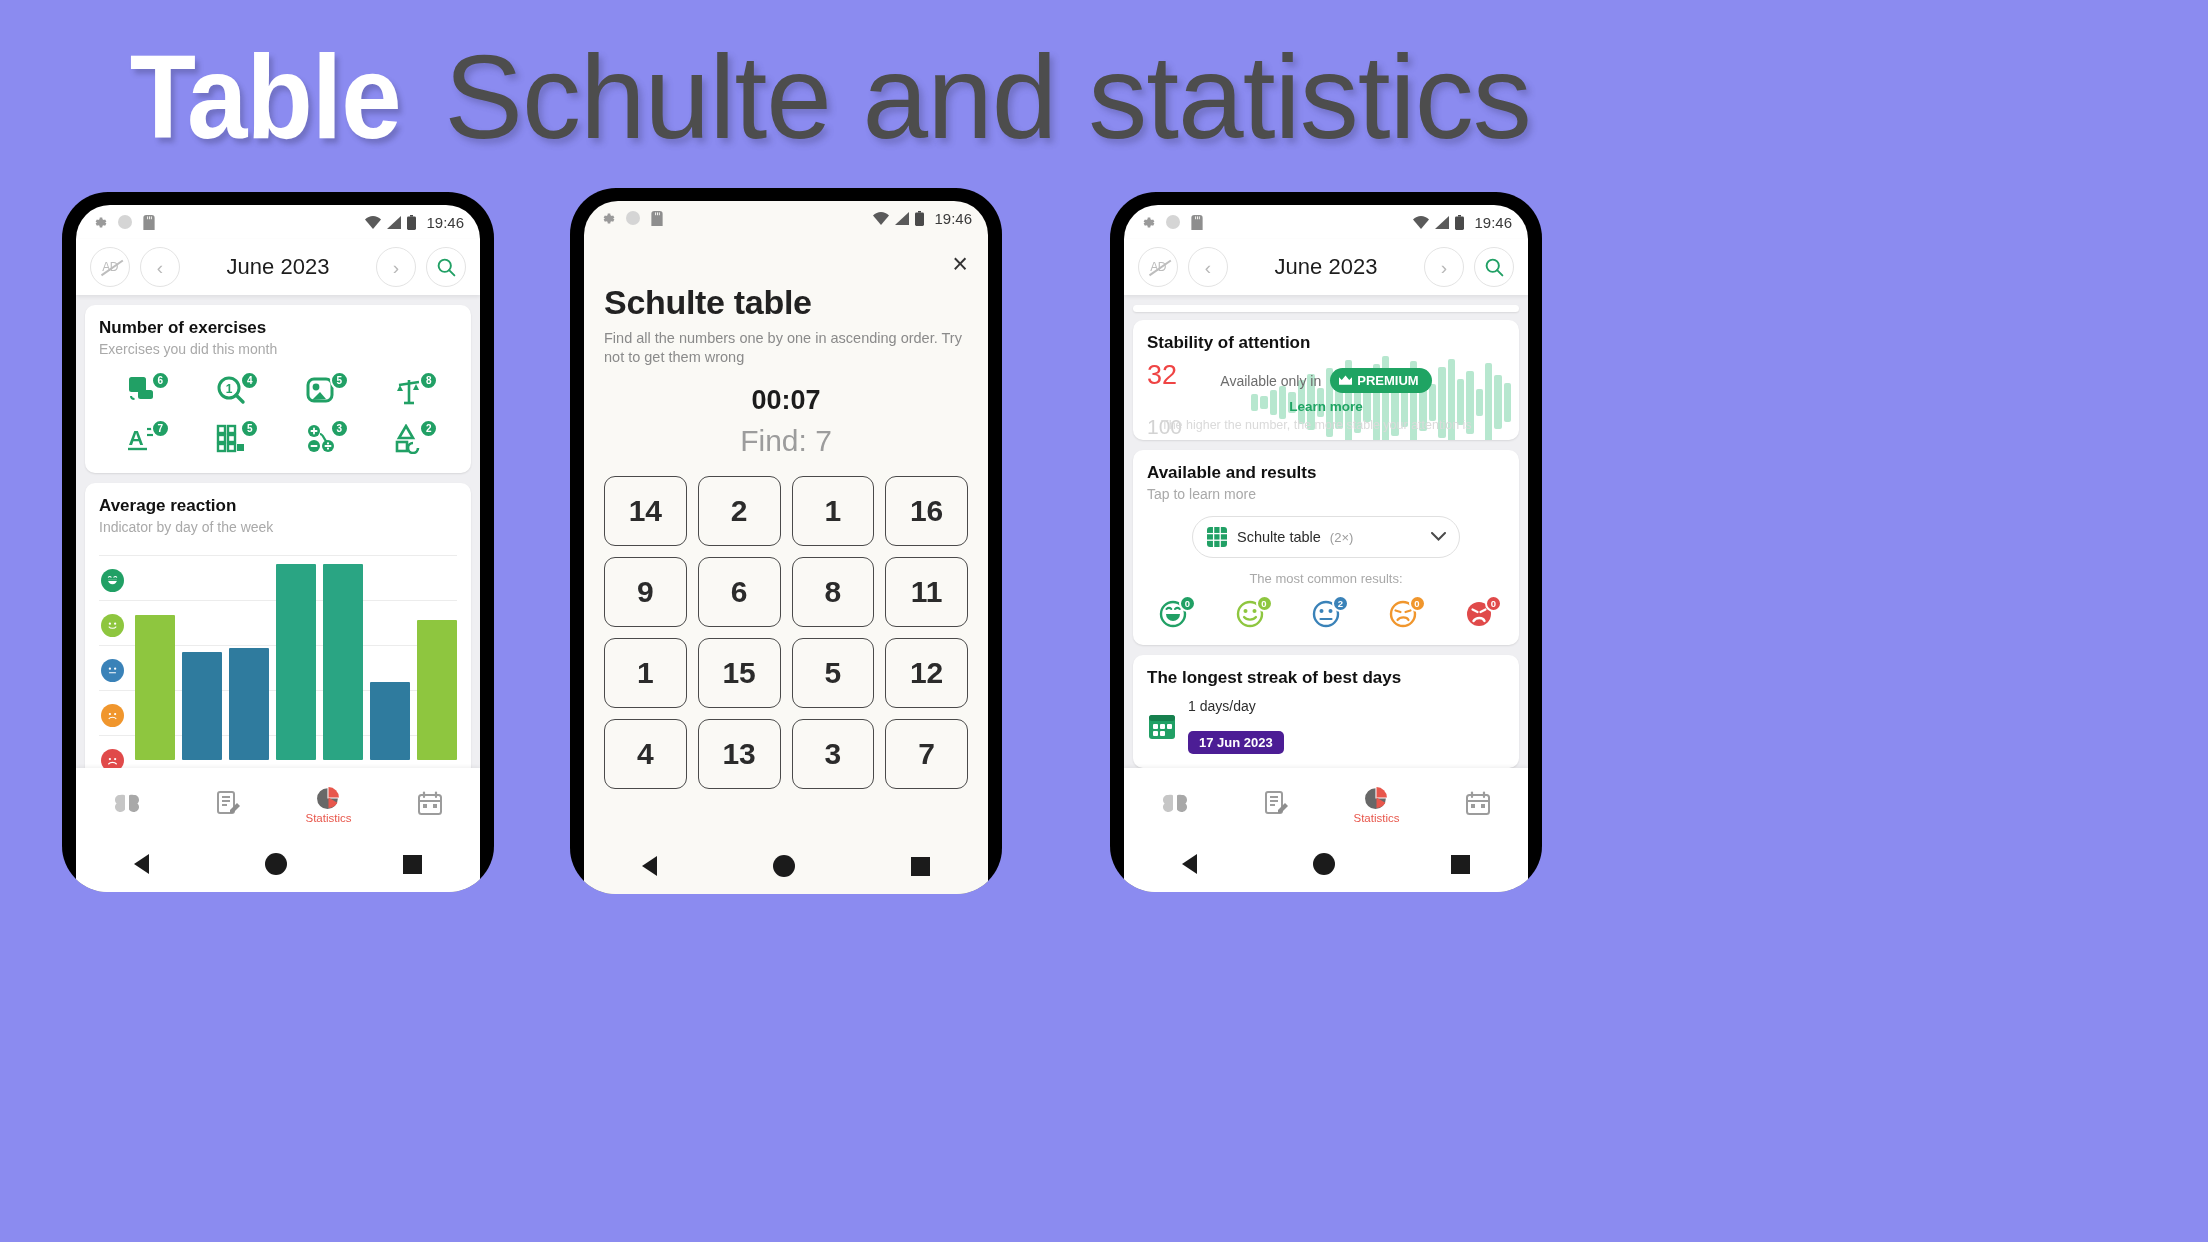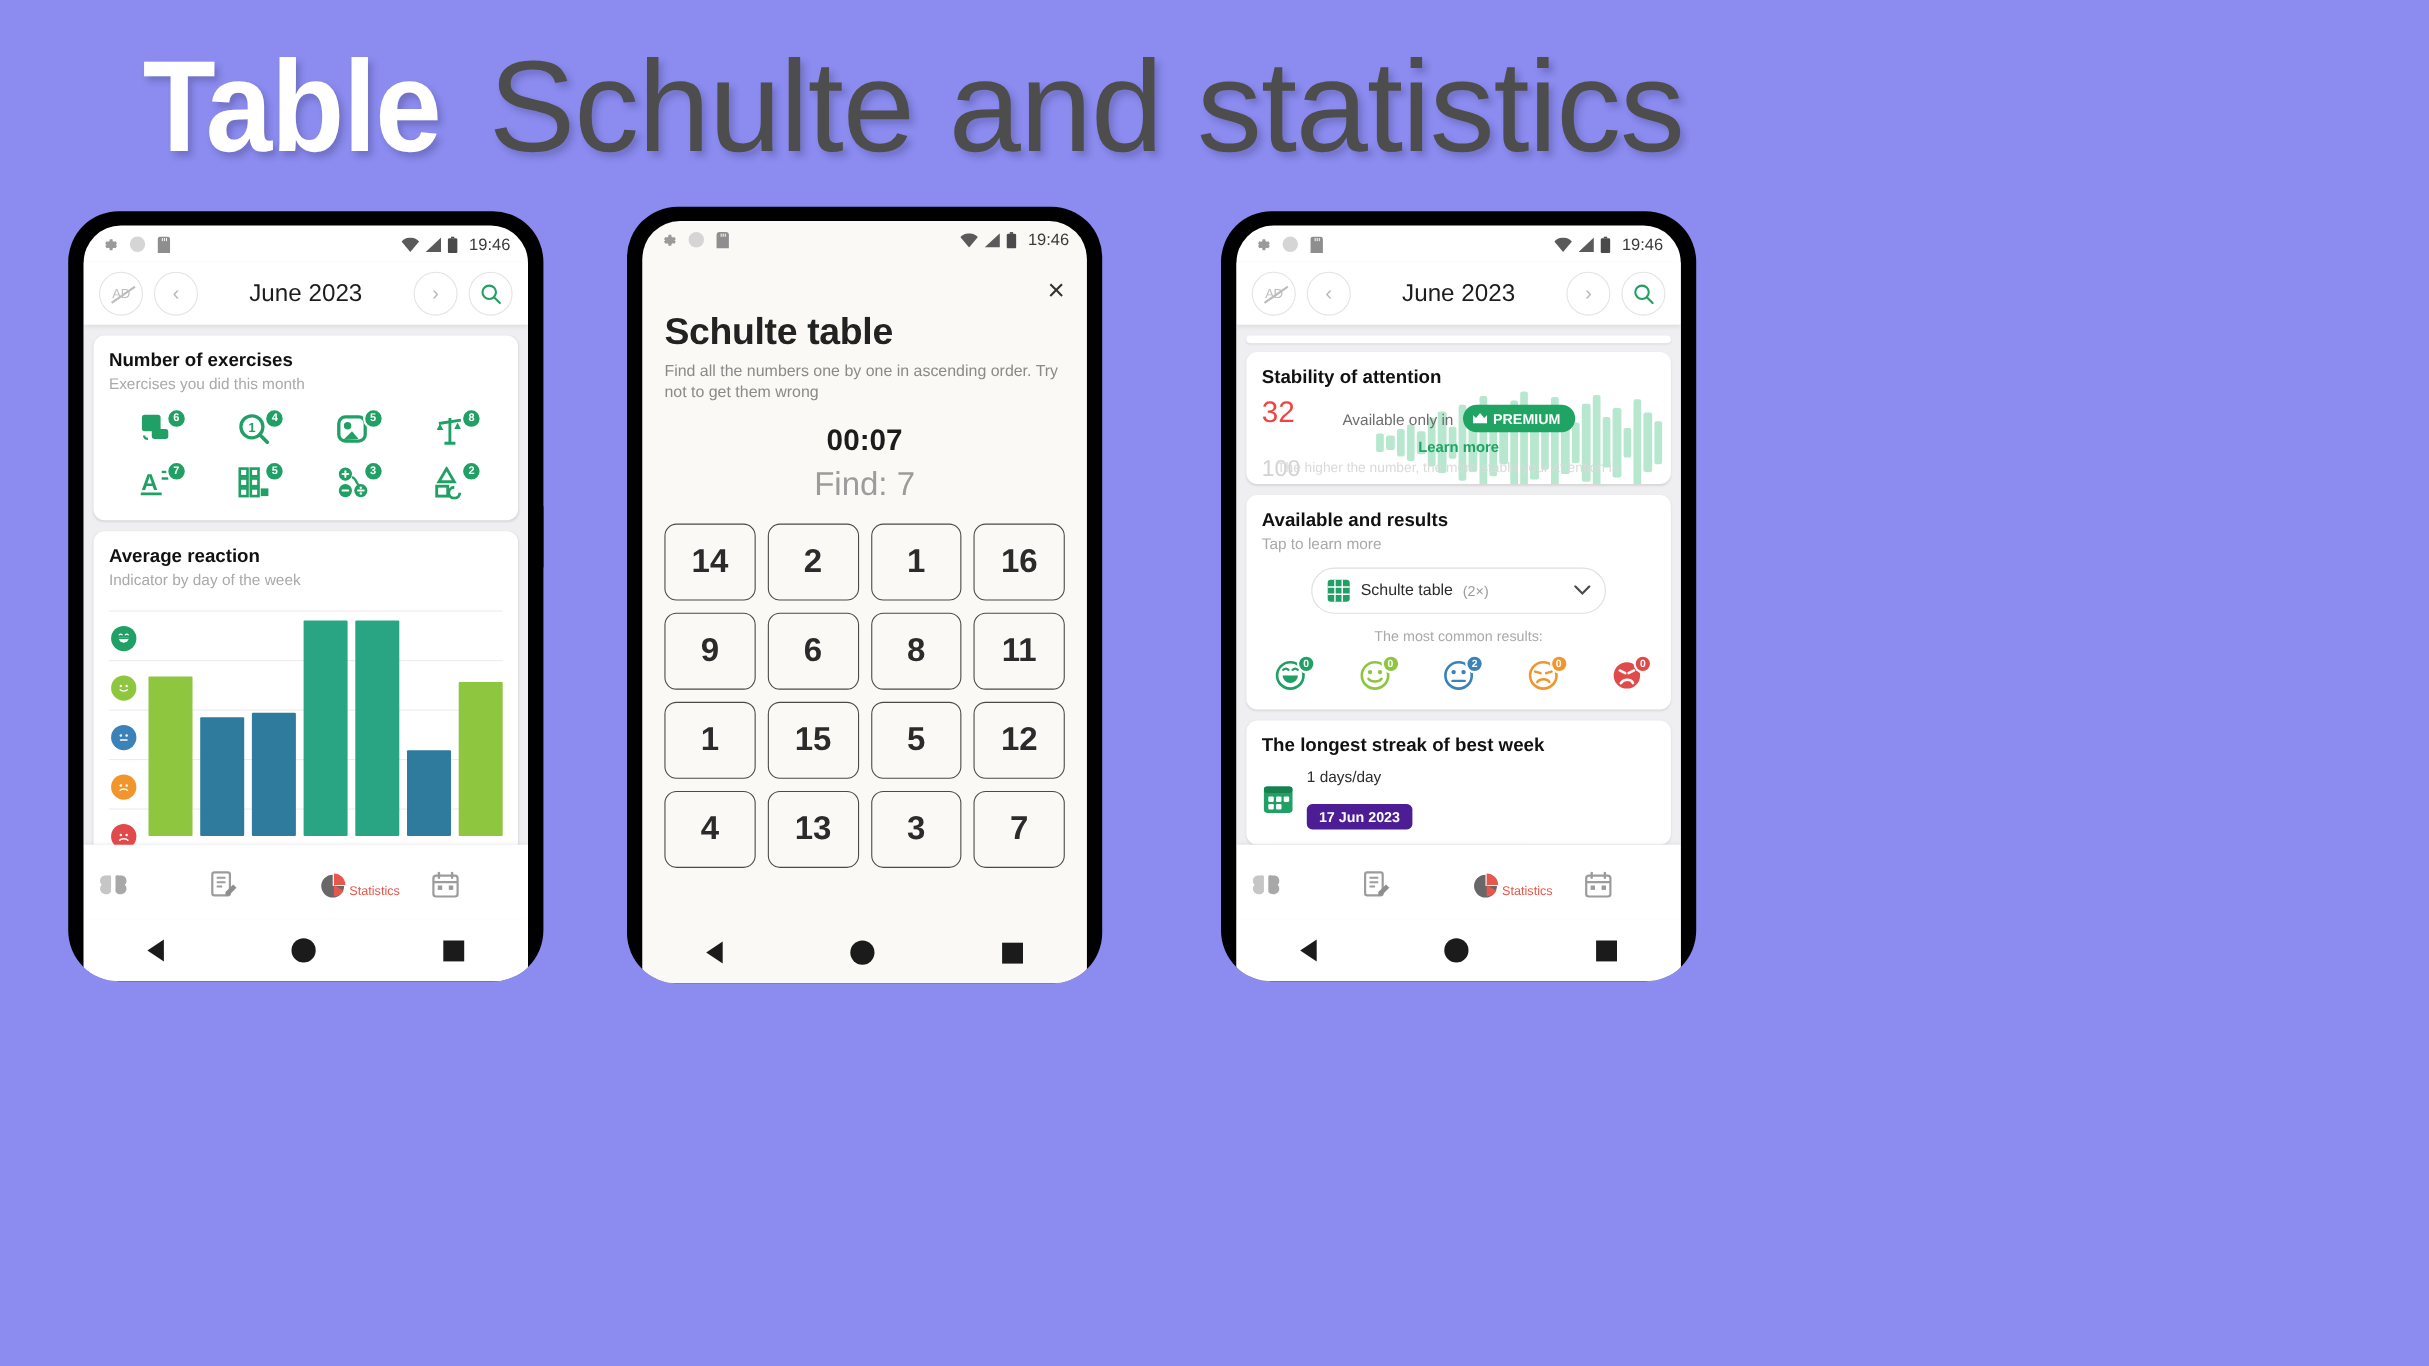--- a/index.html
+++ b/index.html
@@ -145,21 +145,21 @@
   }
   .bar { flex:1 1 0; border-radius:1px; }
 
   
   .bottomnav {
     flex:0 0 68px; background:#fff;
     display:flex; align-items:center; justify-content:space-around;
     padding-top:4px;
     box-shadow:0 -1px 4px rgba(0,0,0,.07);
   }
-  .navitem { display:flex; flex-direction:row; align-items:flex-end; gap:2px; width:76px; }
+  .navitem { display:flex; flex-direction:column; align-items:center; gap:2px; width:76px; }
   .navlabel { font-size:11.5px; color:#e8574c; }
 
   
   .androidnav {
     flex:0 0 56px; background:#fff;
     display:flex; align-items:center; justify-content:space-around;
   }
   .nav-back { width:0;height:0;border-top:10px solid transparent;border-bottom:10px solid transparent;border-right:15px solid #1b1b1b; }
   .nav-home { width:22px;height:22px;border-radius:50%;background:#1b1b1b; }
   .nav-rec  { width:19px;height:19px;background:#1b1b1b; }
@@ -757,21 +757,21 @@
                 <circle cx="15" cy="15" r="12" fill="#e04a4a"></circle>
                 <path d="M8.5 10.5l5 2.5M21.5 10.5l-5 2.5" stroke="#fff" stroke-width="2.2" stroke-linecap="round"></path>
                 <path d="M9.5 22c2.6-4 9.4-4 11 0" stroke="#fff" stroke-width="2.4" fill="none" stroke-linecap="round"></path>
               </svg>
             <span class="face-badge" style="background:#e04a4a;">0</span>
           </div>
         </div>
       </div>
 
       <div class="card">
-        <div class="streak-title">The longest streak of best week</div>
+        <div class="streak-title">The longest streak of best days</div>
         <div class="streak-row">
           <svg width="30" height="30" viewBox="0 0 30 30">
               <rect x="2" y="4" width="26" height="24" rx="3" fill="#21a065"></rect>
               <rect x="2" y="4" width="26" height="6" rx="3" fill="#16804e"></rect>
               <rect x="6" y="13" width="5" height="5" rx="1" fill="#fff"></rect>
               <rect x="13" y="13" width="5" height="5" rx="1" fill="#fff"></rect>
               <rect x="20" y="13" width="5" height="5" rx="1" fill="#fff"></rect>
               <rect x="6" y="20" width="5" height="5" rx="1" fill="#fff"></rect>
               <rect x="13" y="20" width="5" height="5" rx="1" fill="#fff"></rect>
             </svg>

